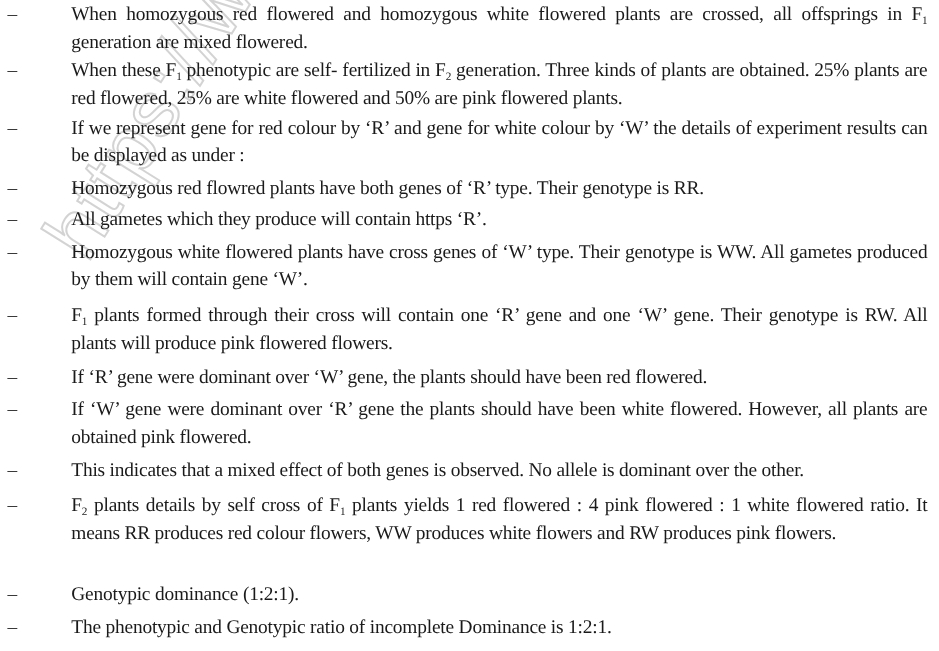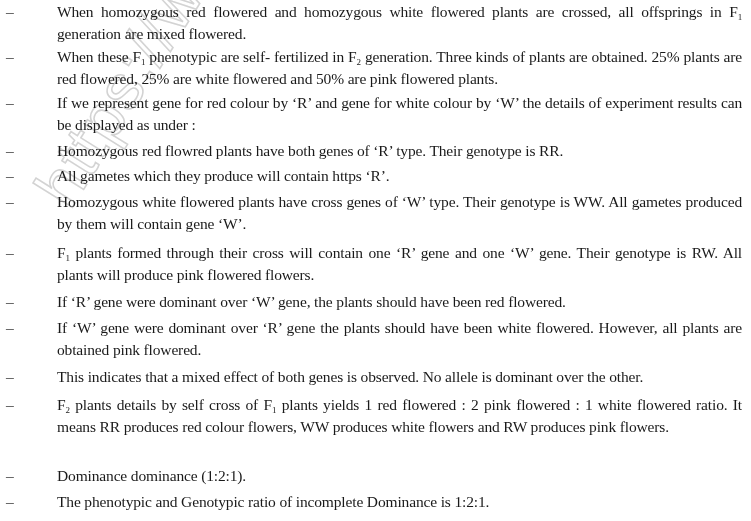--- a/index.html
+++ b/index.html
@@ -82,26 +82,26 @@
     <div class="text">If ‘W’ gene were dominant over ‘R’ gene the plants should have been white flowered. However, all plants  are obtained pink flowered.</div>
   </div>
 
   <div class="item" style="top:366px;">
     <span class="dash">–</span>
     <div class="text">This indicates that a mixed effect of both genes is observed. No allele is  dominant over the other.</div>
   </div>
 
   <div class="item" style="top:394px;">
     <span class="dash">–</span>
-    <div class="text"><span>F</span><sub>2</sub><span> plants details by self cross of F</span><sub>1</sub><span> plants yields 1 red flowered : 2 pink flowered : 1 white flowered ratio. It means RR produces red colour flowers, WW produces white flowers and RW produces pink flowers.</span></div>
+    <div class="text"><span>F</span><sub>2</sub><span> plants details by self cross of F</span><sub>1</sub><span> plants yields 1 red flowered : 4 pink flowered : 1 white flowered ratio. It means RR produces red colour flowers, WW produces white flowers and RW produces pink flowers.</span></div>
   </div>
 
   <div class="item" style="top:465px;">
     <span class="dash">–</span>
-    <div class="text">Dominance dominance (1:2:1).</div>
+    <div class="text">Genotypic dominance (1:2:1).</div>
   </div>
 
   <div class="item" style="top:491px;">
     <span class="dash">–</span>
     <div class="text">The phenotypic and Genotypic ratio of incomplete Dominance is 1:2:1.</div>
   </div>
 
 </div>
 
 </body></html>

